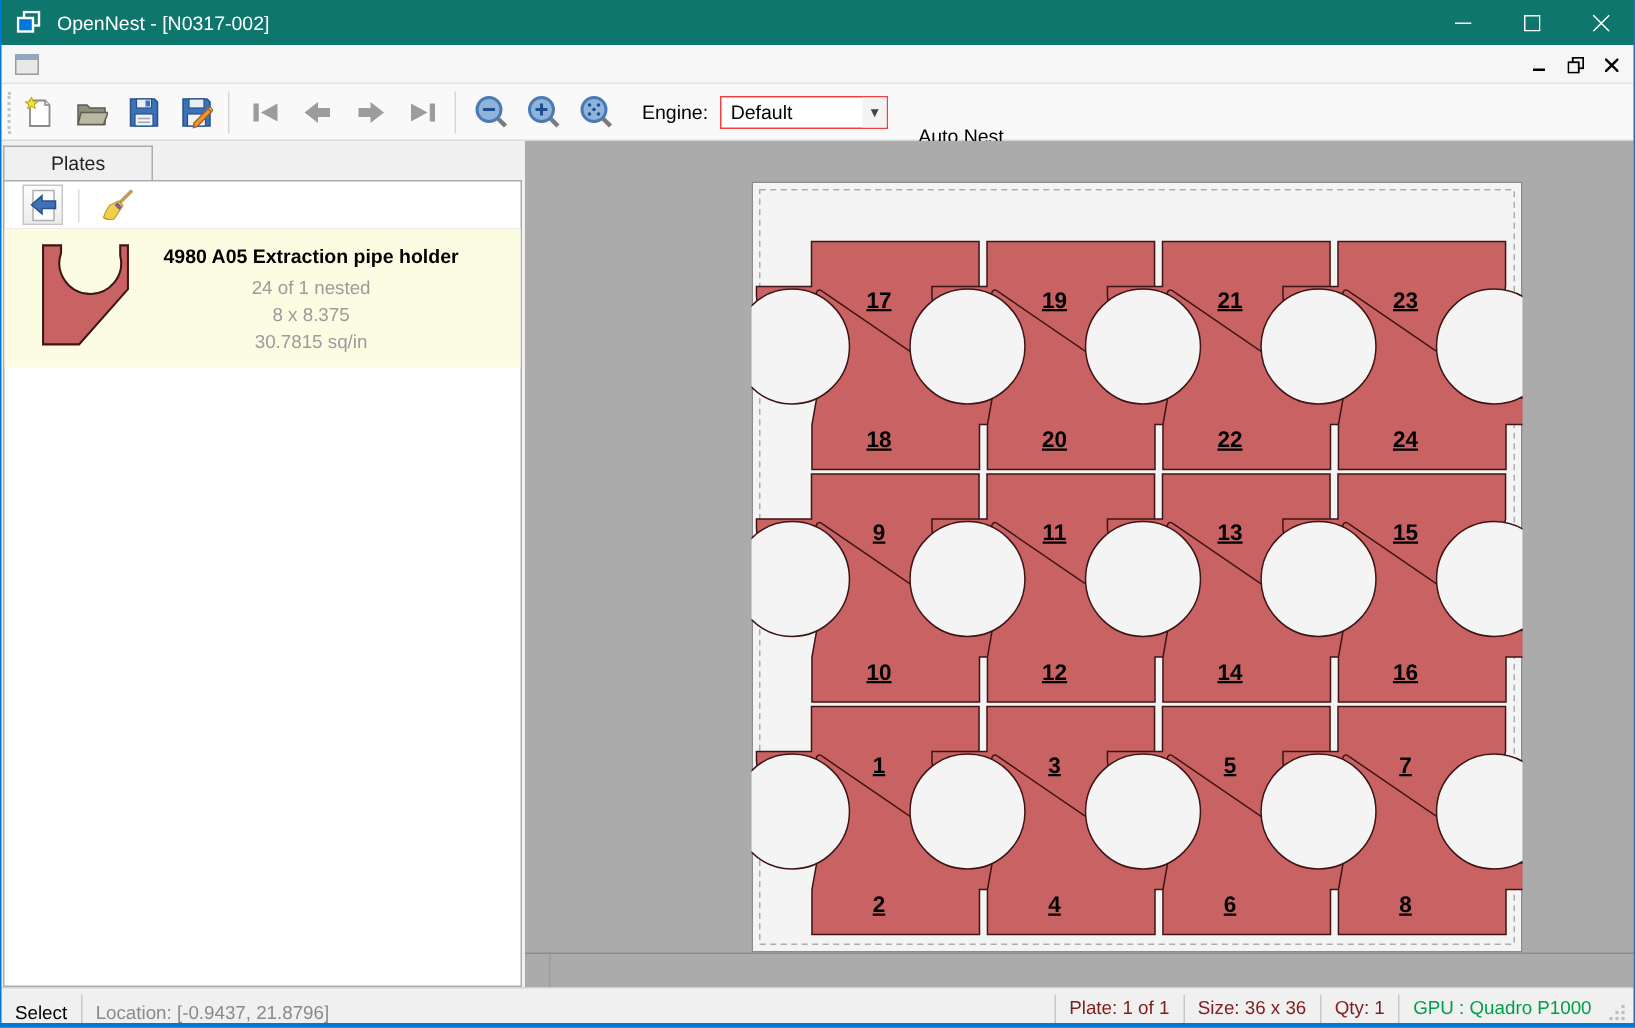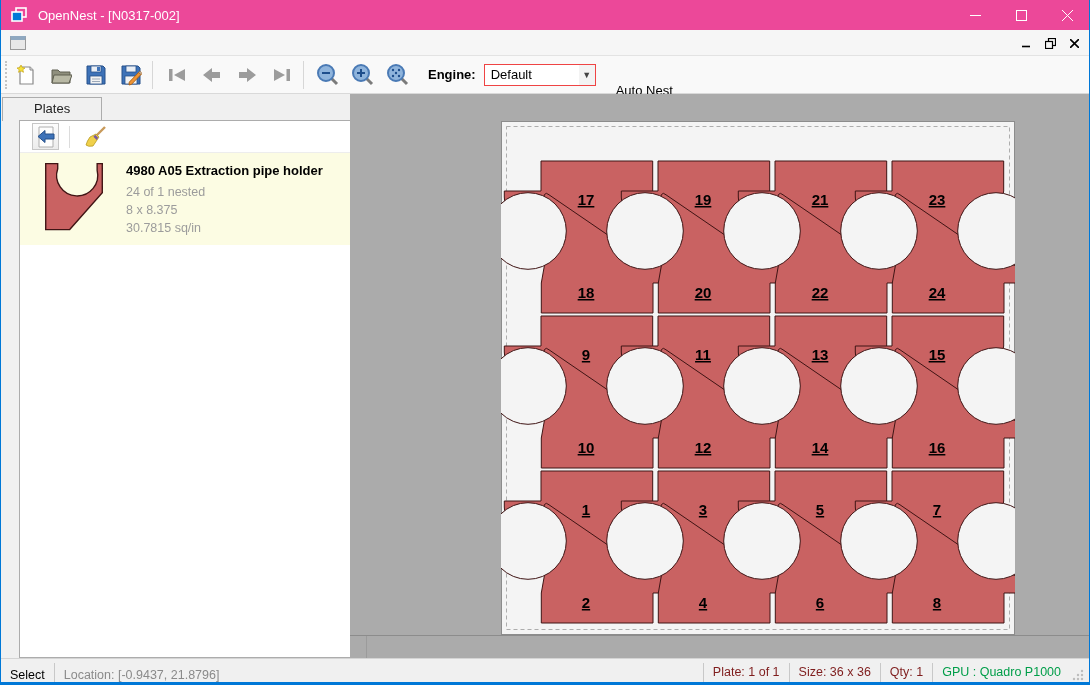--- a/index.html
+++ b/index.html
@@ -8,48 +8,48 @@
     position:relative;width:1090px;height:685px;background:#F0F0F0;
     font-family:"Liberation Sans","DejaVu Sans",sans-serif;overflow:hidden;
     -webkit-font-smoothing:antialiased;
   }
   
   .edge{position:absolute;background:#0078D7;z-index:50;}
   .edge.l{left:0;top:0;width:1px;height:685px;}
   .edge.r{right:0;top:0;width:1px;height:685px;}
   .edge.b{left:0;bottom:0;width:1090px;height:3px;}
   
-  .titlebar{position:absolute;left:0;top:0;width:1090px;height:30px;background:#ec4899;display:flex;align-items:center;color:#fff;}
+  .titlebar{position:absolute;left:0;top:0;width:1090px;height:30px;background:#0f766e;display:flex;align-items:center;color:#fff;}
   .titlebar .appicon{margin-left:11px;width:18px;height:16px;position:relative;}
   .titlebar .ttl{margin-left:9px;font-size:13px;}
   .caption-btns{position:absolute;right:0;top:0;height:30px;display:flex;}
   .cap{width:46px;height:30px;display:flex;align-items:center;justify-content:center;color:#fff;font-size:13px;}
   .cap svg{display:block;}
   
   .menubar{position:absolute;left:1px;top:30px;width:1088px;height:26px;background:#F6F6F6;display:flex;align-items:center;border-bottom:1px solid #E3E3E3;}
   .mdi-icon{margin-left:9px;width:16px;height:14px;background:#E8E8E8;border:1px solid #9A9A9A;border-top:4px solid #8FA8C0;}
   .menu-item{font-size:13px;color:#000;padding:0 10px;margin-left:3px;height:26px;line-height:26px;}
   .mdi-btns{position:absolute;right:6px;top:0;height:26px;display:flex;align-items:center;gap:6px;}
   .mdib{width:18px;height:18px;display:flex;align-items:center;justify-content:center;color:#000;}
   
   .toolbar{position:absolute;left:1px;top:56px;width:1088px;height:38px;background:#F9F9F9;border-bottom:1px solid #D9D9D9;display:flex;align-items:center;}
   .grip{width:2px;height:28px;margin-left:4px;border-left:2px dotted #C4C4C4;}
   .tbtn{width:32px;height:32px;margin-left:3px;display:flex;align-items:center;justify-content:center;}
   .tsep{width:1px;height:28px;background:#D7D7D7;margin:0 5px;}
-  .engine-lbl{font-size:13px;font-weight:bold;margin-left:14px;}
+  .engine-lbl{font-size:13px;font-weight:normal;margin-left:14px;}
   .combo{margin-left:8px;width:112px;height:22px;background:#fff;border:1px solid #ef4444;display:flex;align-items:center;position:relative;}
   .combo .val{font-size:13px;margin-left:6px;flex:1;}
   .combo .dd{width:16px;height:20px;display:flex;align-items:center;justify-content:center;font-size:9px;color:#444;background:#F3F3F3;}
   .autonest{font-size:13px;margin-left:14px;padding:3px 6px;margin-top:32px;}
   
   .panel{position:absolute;left:1px;top:94px;width:349px;height:564px;background:#F0F0F0;}
   .tabs{position:absolute;left:1px;top:0;height:27px;display:flex;align-items:flex-end;gap:12px;}
   .tab{height:24px;line-height:22px;padding:0 31px;font-size:13px;background:#F0F0F0;border:1px solid #ACACAC;border-bottom:none;color:#222;}
   .tab.active{height:27px;line-height:26px;background:#fff;position:relative;z-index:3;}
-  .panel-body{position:absolute;left:18px;top:26px;width:346px;height:538px;background:#fff;border:1px solid #ACACAC;}
+  .panel-body{position:absolute;left:1px;top:26px;width:346px;height:538px;background:#fff;border:1px solid #ACACAC;text-align:center;}
   .panel-tools{height:32px;display:flex;align-items:center;border-bottom:1px solid #EDEDED;}
   .pbtn{width:27px;height:27px;margin-left:12px;display:flex;align-items:center;justify-content:center;}
   .pbtn.framed{border:1px solid #C6C6C6;background:linear-gradient(#FDFDFD,#ECECEC);}
   .psep{width:1px;height:22px;background:#DCDCDC;margin-left:10px;}
   .drawing-item{display:flex;background:#FCFCE3;padding:6px 0 8px 0;min-height:84px;}
   .thumb{width:80px;height:72px;margin:2px 12px 0 14px;flex:none;}
   .ditem-text{padding-top:4px;}
   .ditem-title{font-size:13px;font-weight:bold;color:#000;margin-bottom:5px;}
   .ditem-sub{font-size:12.5px;color:#9C9C9C;line-height:18px;}
   

